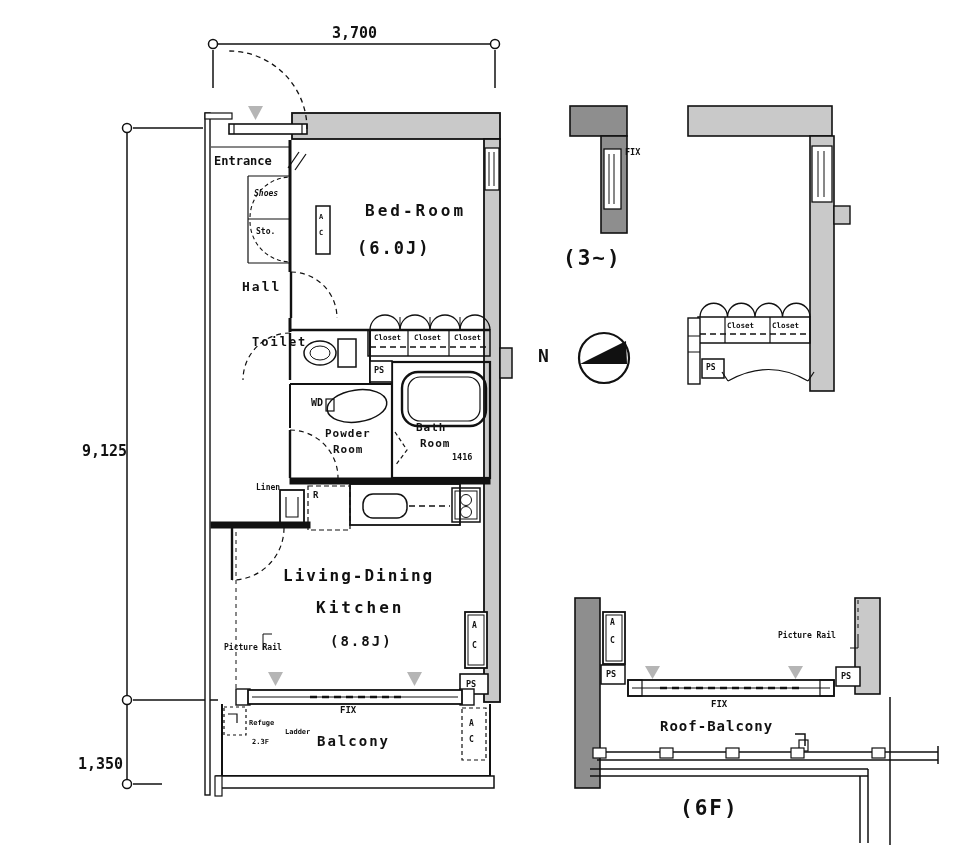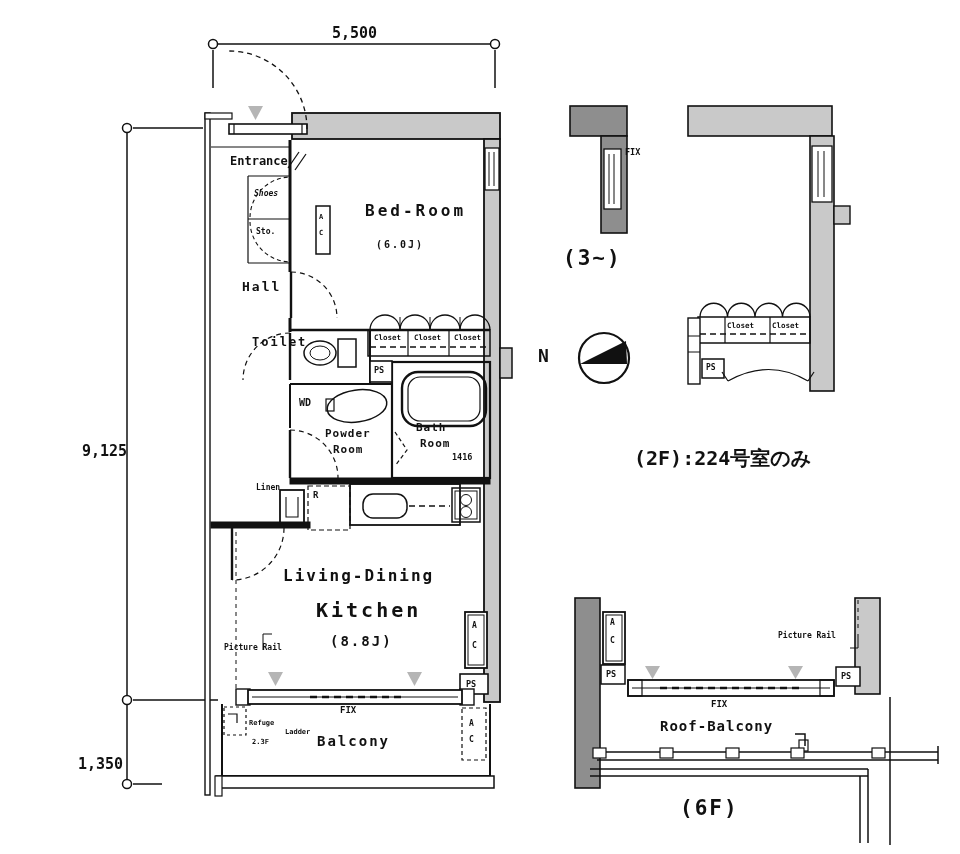--- a/index.html
+++ b/index.html
@@ -204,53 +204,53 @@
     <rect x="872" y="748" width="13" height="10" fill="#fff" stroke-width="1.2"></rect>
     <line x1="938" y1="746" x2="938" y2="764" stroke-width="1.5"></line>
     <line x1="590" y1="769" x2="868" y2="769" stroke-width="1.5"></line>
     <line x1="590" y1="776" x2="868" y2="776" stroke-width="1.5"></line>
     <line x1="860" y1="776" x2="860" y2="843" stroke-width="1.5"></line>
     <line x1="868" y1="769" x2="868" y2="843" stroke-width="1.5"></line>
     <line x1="890" y1="697" x2="890" y2="845" stroke-width="1.5"></line>
   </g>
 </svg>
 
-<div class="lbl tiny" style="left:332px;top:26px;font-size:15px;">5,500</div>
+<div class="lbl tiny" style="left:332px;top:26px;font-size:15px;">3,700</div>
 <div class="lbl tiny" style="left:82px;top:444px;font-size:15px;">9,125</div>
 <div class="lbl tiny" style="left:78px;top:757px;font-size:15px;">1,350</div>
 
-<div class="lbl tiny" style="left:214px;top:155px;font-size:12px;margin-left:16px;">Entrance</div>
+<div class="lbl tiny" style="left:214px;top:155px;font-size:12px;">Entrance</div>
 <div class="lbl tiny" style="left:254px;top:190px;font-size:8px;font-style:italic;">Shoes</div>
 <div class="lbl tiny" style="left:256px;top:228px;font-size:8px;text-align:right;">Sto.</div>
 <div class="lbl tiny" style="left:319px;top:214px;font-size:7px;">A</div>
 <div class="lbl tiny" style="left:319px;top:230px;font-size:7px;">C</div>
 <div class="lbl mid" style="left:242px;top:280px;font-size:13px;">Hall</div>
 
 <div class="lbl big" style="left:365px;top:203px;font-size:16px;">Bed-Room</div>
-<div class="lbl mid" style="left:376px;top:240px;font-size:10px;">(6.0J)</div>
+<div class="lbl mid" style="left:357px;top:240px;font-size:17px;">(6.0J)</div>
 
 <div class="lbl tiny" style="left:374px;top:334px;font-size:7.5px;">Closet</div>
 <div class="lbl tiny" style="left:414px;top:334px;font-size:7.5px;">Closet</div>
 <div class="lbl tiny" style="left:454px;top:334px;font-size:7.5px;">Closet</div>
 
 <div class="lbl mid" style="left:252px;top:336px;font-size:12px;">Toilet</div>
 <div class="lbl tiny" style="left:374px;top:366px;font-size:8.5px;">PS</div>
-<div class="lbl tiny" style="left:299px;top:398px;font-size:10px;">WD</div>
+<div class="lbl tiny" style="left:311px;top:398px;font-size:10px;">WD</div>
 
 <div class="lbl tiny" style="left:325px;top:428px;font-size:11px;letter-spacing:1px;">Powder</div>
 <div class="lbl tiny" style="left:333px;top:444px;font-size:11px;letter-spacing:1px;">Room</div>
 <div class="lbl tiny" style="left:416px;top:422px;font-size:11px;letter-spacing:1px;">Bath</div>
 <div class="lbl tiny" style="left:420px;top:438px;font-size:11px;letter-spacing:1px;">Room</div>
 <div class="lbl tiny" style="left:420px;top:453px;font-size:8.5px;margin-left:32px;">1416</div>
 
 <div class="lbl tiny" style="left:256px;top:484px;font-size:8px;">Linen</div>
 <div class="lbl tiny" style="left:313px;top:491px;font-size:9px;">R</div>
 
 <div class="lbl mid" style="left:283px;top:568px;font-size:16px;">Living-Dining</div>
-<div class="lbl big" style="left:316px;top:600px;font-size:20px;">Kitchen</div>
+<div class="lbl big" style="left:316px;top:600px;font-size:16px;">Kitchen</div>
 <div class="lbl mid" style="left:330px;top:634px;font-size:14px;">(8.8J)</div>
 
 <div class="lbl tiny" style="left:224px;top:644px;font-size:8px;">Picture Rail</div>
 <div class="lbl tiny" style="left:472px;top:622px;font-size:8px;">A</div>
 <div class="lbl tiny" style="left:472px;top:642px;font-size:8px;">C</div>
 <div class="lbl tiny" style="left:466px;top:680px;font-size:8.5px;">PS</div>
 
 <div class="lbl tiny" style="left:340px;top:706px;font-size:9px;">FIX</div>
 <div class="lbl mid" style="left:317px;top:734px;font-size:14px;">Balcony</div>
 <div class="lbl tiny" style="left:249px;top:720px;font-size:7px;text-align:right;">Refuge</div>
@@ -258,21 +258,20 @@
 <div class="lbl tiny" style="left:252px;top:739px;font-size:7px;">2.3F</div>
 <div class="lbl tiny" style="left:469px;top:720px;font-size:8px;">A</div>
 <div class="lbl tiny" style="left:469px;top:736px;font-size:8px;">C</div>
 
 <div class="lbl tiny" style="left:625px;top:148px;font-size:8.5px;">FIX</div>
 <div class="lbl mid" style="left:563px;top:248px;font-size:21px;">(3~)</div>
 
 <div class="lbl tiny" style="left:727px;top:322px;font-size:7.5px;">Closet</div>
 <div class="lbl tiny" style="left:772px;top:322px;font-size:7.5px;">Closet</div>
 <div class="lbl tiny" style="left:706px;top:364px;font-size:8px;">PS</div>
-<div class="lbl tiny" style="left:634px;top:448px;font-size:20px;">(2F):224号室のみ</div>
 
 <div class="lbl tiny" style="left:538px;top:347px;font-size:18px;">N</div>
 
 <div class="lbl tiny" style="left:610px;top:619px;font-size:8px;">A</div>
 <div class="lbl tiny" style="left:610px;top:637px;font-size:8px;">C</div>
 <div class="lbl tiny" style="left:606px;top:670px;font-size:8.5px;">PS</div>
 <div class="lbl tiny" style="left:841px;top:672px;font-size:8.5px;">PS</div>
 <div class="lbl tiny" style="left:778px;top:632px;font-size:8px;">Picture Rail</div>
 <div class="lbl tiny" style="left:711px;top:700px;font-size:9px;">FIX</div>
 <div class="lbl tiny" style="left:660px;top:719px;font-size:14px;letter-spacing:1px;">Roof-Balcony</div>

